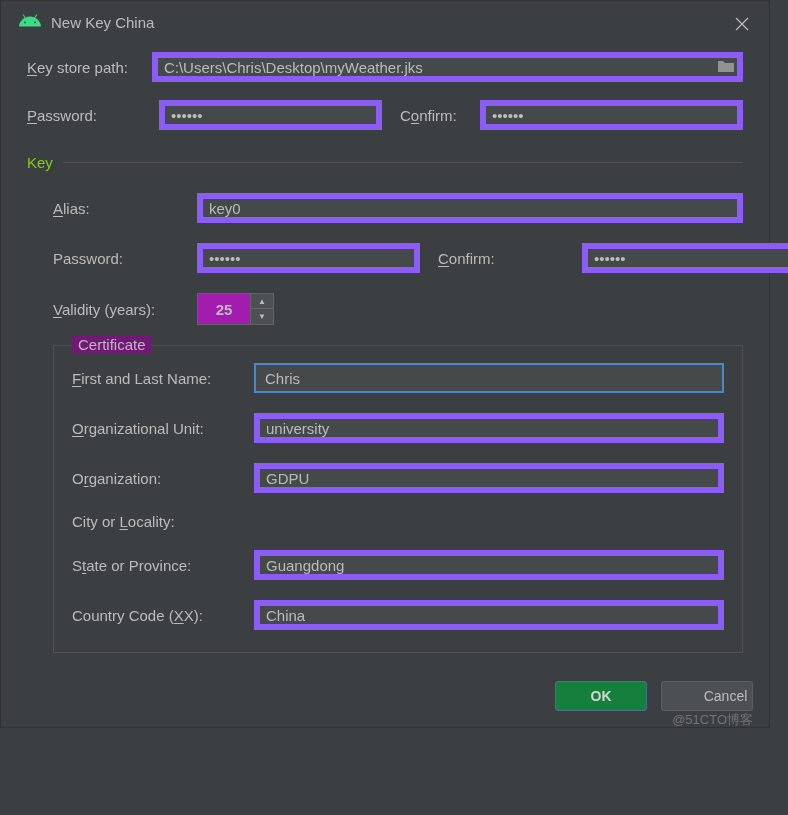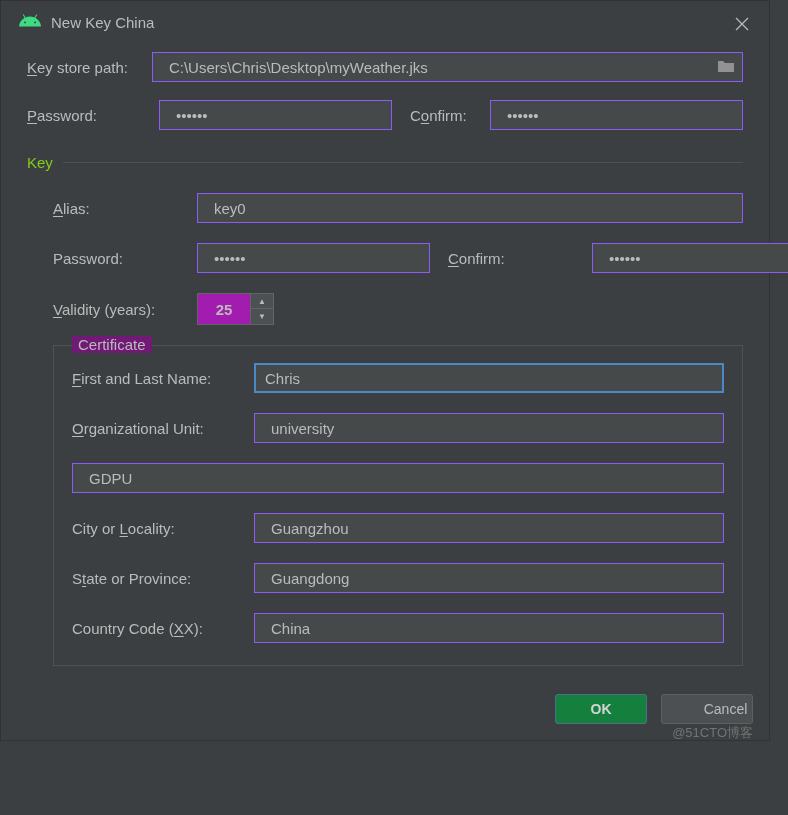--- a/index.html
+++ b/index.html
@@ -51,24 +51,24 @@
       color: #bbbbbb;
       font-size: 15px;
       white-space: nowrap;
     }
     .underline {
       text-decoration: underline;
       text-underline-offset: 2px;
     }
     .text-input {
       background: #45494a;
-      border: 1px solid #8b5cf6;
-      color: #bbbbbb;
-      font-size: 15px;
-      padding: 5px 16px;
+      border: 6px solid #8b5cf6;
+      color: #bbbbbb;
+      font-size: 15px;
+      padding: 5px 6px;
       height: 30px;
       font-family: inherit;
       outline: none;
     }
     .text-input.focused {
       border: 2px solid #4a88c7;
       padding: 4px 9px;
     }
     .path-row {
       display: flex;
@@ -327,26 +327,26 @@
           <span class="label"><span class="underline">F</span>irst and Last Name:</span>
           <input class="text-input focused" value="Chris" style="">
         </div>
 
         <div class="cert-row">
           <span class="label"><span class="underline">O</span>rganizational Unit:</span>
           <input class="text-input" value="university" style="">
         </div>
 
         <div class="cert-row">
+          <span class="label">O<span class="underline">r</span>ganization:</span>
           <input class="text-input" value="GDPU" style="">
         </div>
 
         <div class="cert-row">
           <span class="label">City or <span class="underline">L</span>ocality:</span>
-          <input class="text-input" value="Guangzhou" style="">
         </div>
 
         <div class="cert-row">
           <span class="label">S<span class="underline">t</span>ate or Province:</span>
           <input class="text-input" value="Guangdong" style="">
         </div>
 
         <div class="cert-row">
           <span class="label">Country Code (<span class="underline">X</span>X):</span>
           <input class="text-input" value="China" style="">

